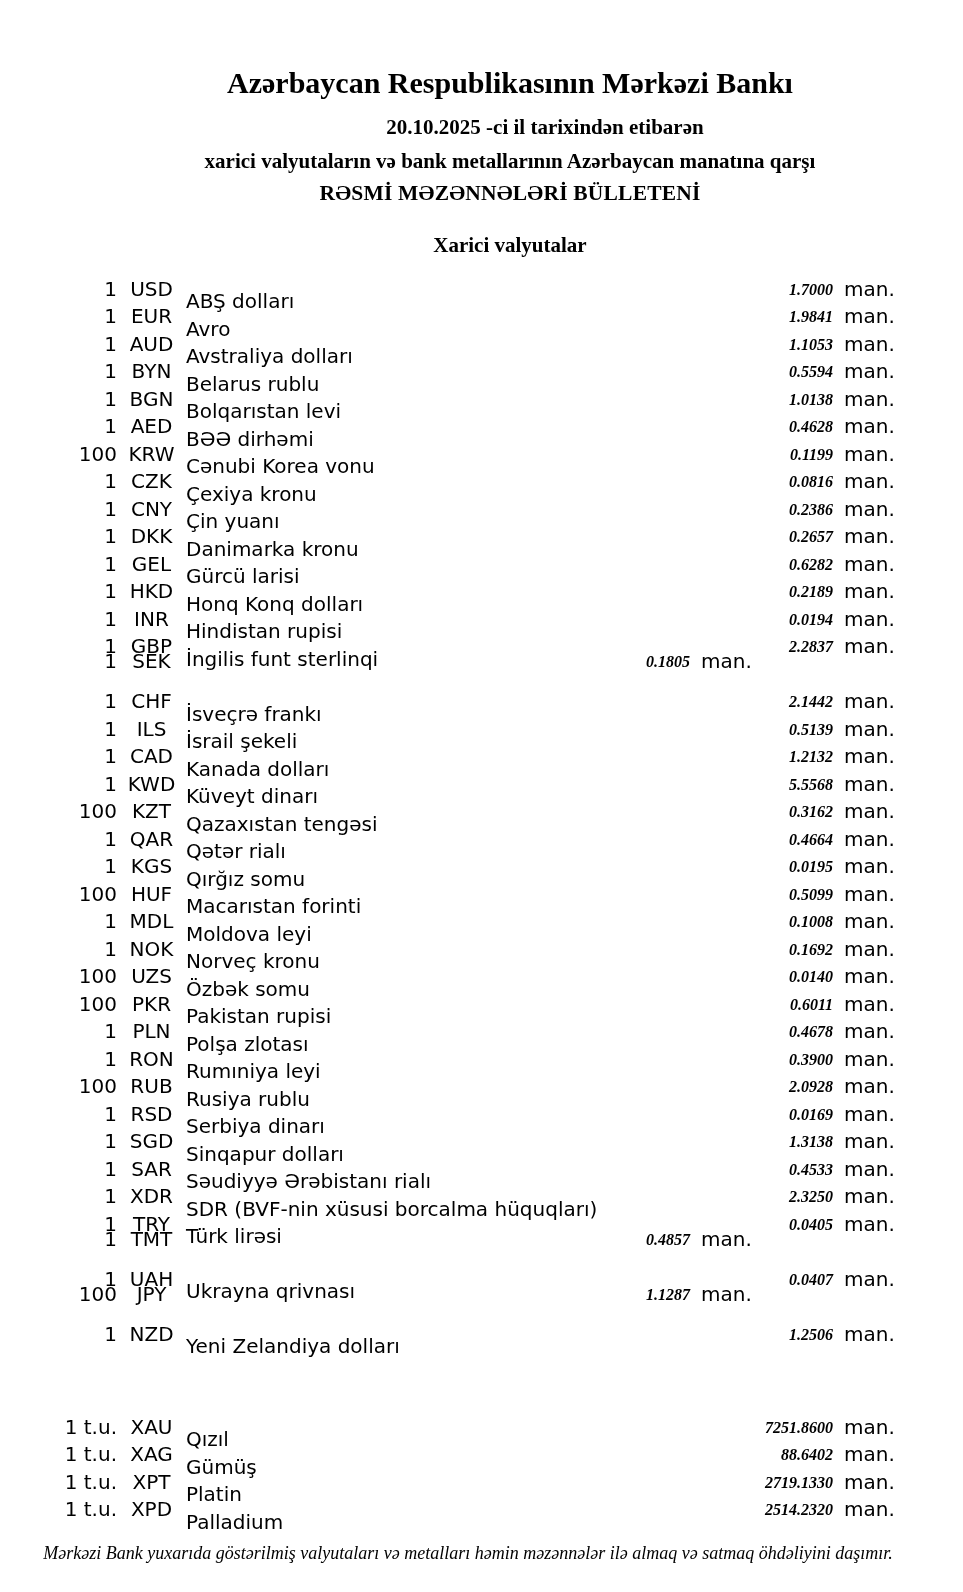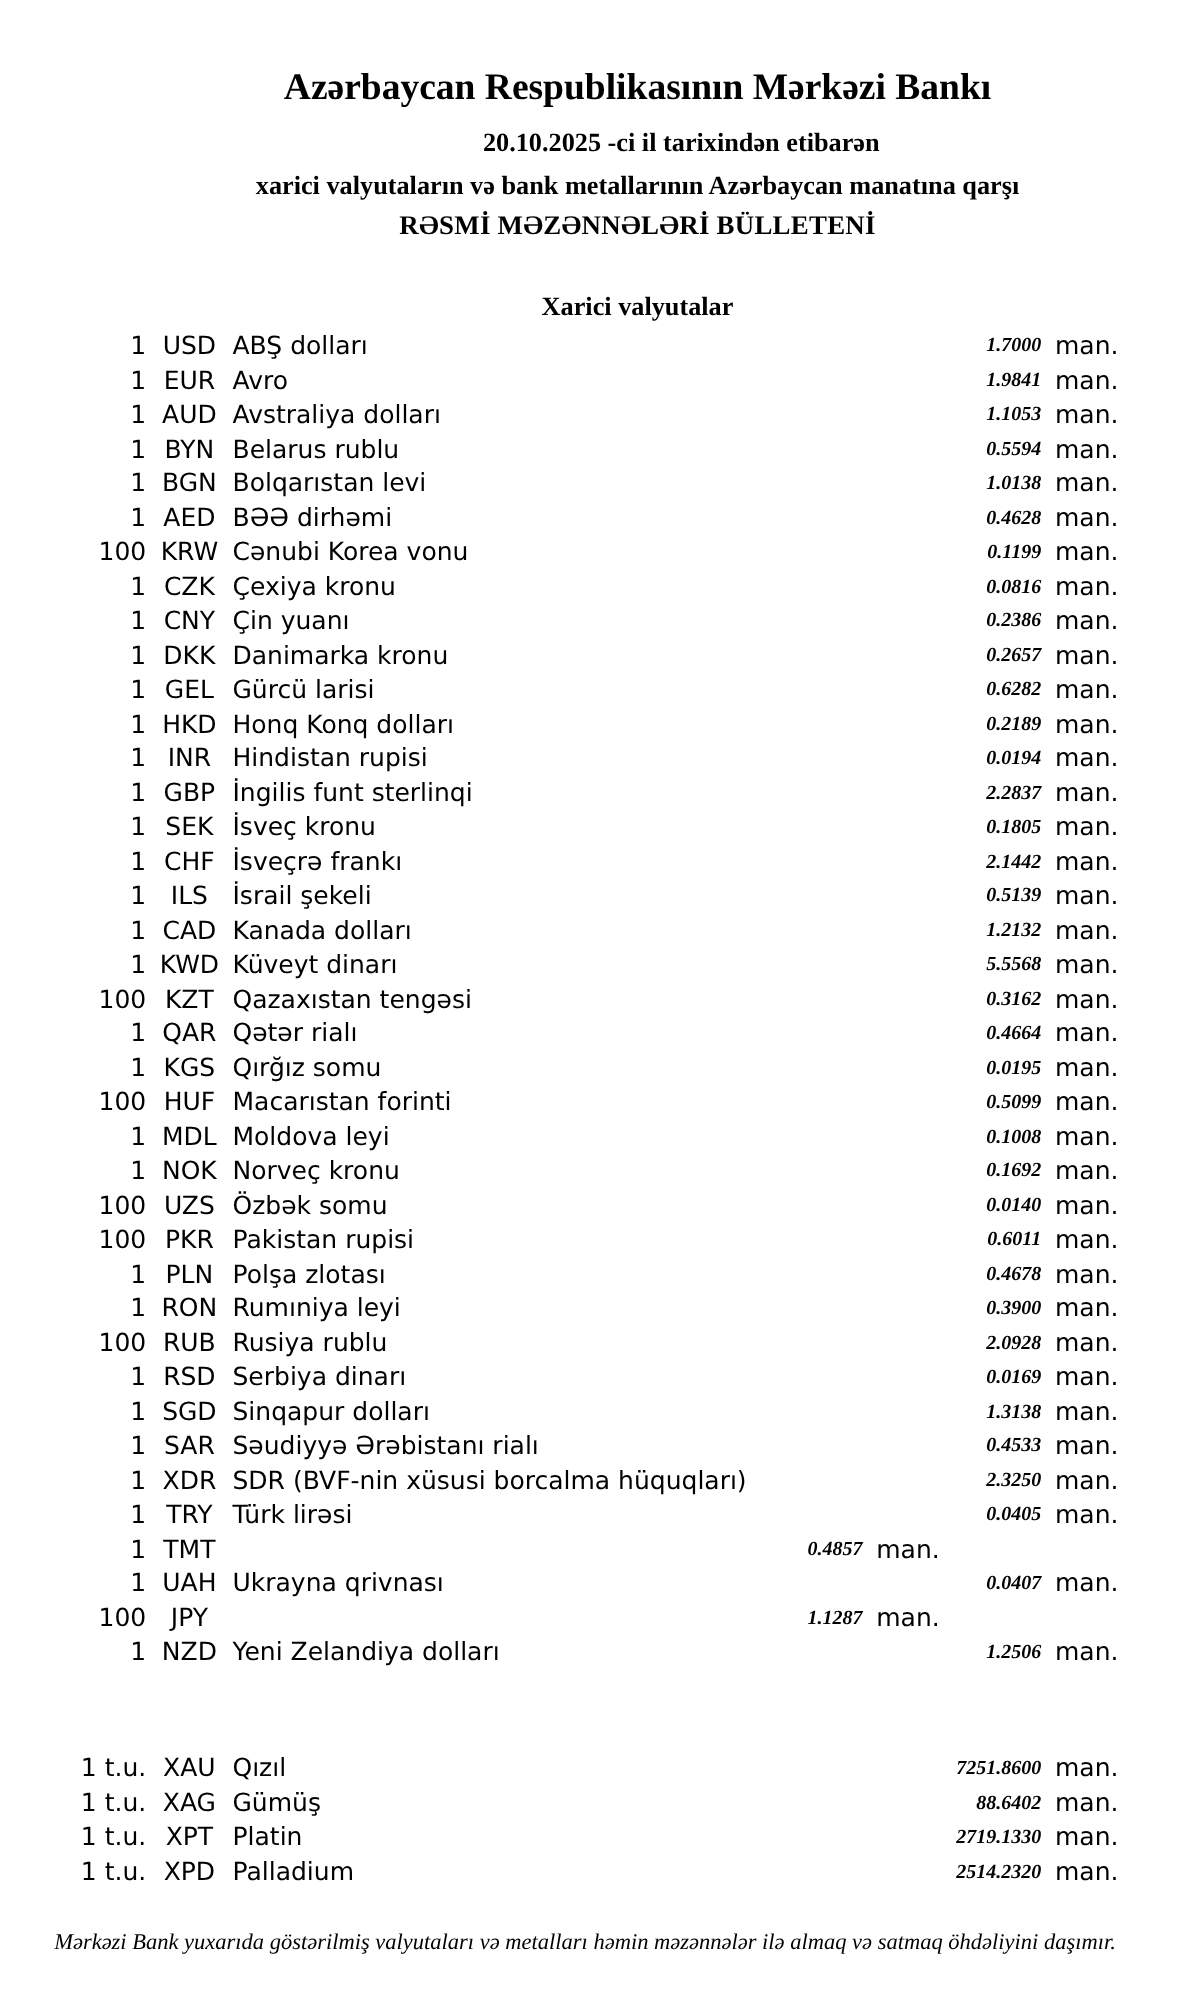--- a/index.html
+++ b/index.html
@@ -13,20 +13,21 @@
   }
   .page { position:absolute; inset:0; }
 
   
   .hline {
     position:absolute; left:57px; width:906px;
     text-align:center;
     font-family:"Liberation Serif", serif;
     font-weight:bold;
     white-space:nowrap;
+    margin-top:13px;
   }
   .title          { top:51px;  font-size:30px; line-height:38px; }
   .date-line      { top:101px; font-size:21px; line-height:26px; transform:translateX(35px); }
   .subtitle       { top:135px; font-size:21px; line-height:26px; }
   .bulletin-title { top:167px; font-size:21.5px; line-height:26px; letter-spacing:0.2px; }
 
   .section-heading {
     position:absolute; left:57px; width:906px;
     text-align:center;
     font-family:"Liberation Serif", serif;
@@ -43,21 +44,21 @@
 
   .rate-row {
     display:grid;
     grid-template-columns:117px 69px 504px 143px 130px;
     align-items:center;
     height:27.5px;
   }
   .cell { font-size:20px; line-height:27.5px; white-space:nowrap; }
   .cell-qty  { text-align:right; }
   .cell-code { text-align:center; }
-  .cell-name { text-align:left; }
+  .cell-name { text-align:left;margin-top:25px; }
   .cell-rate {
     text-align:right;
     font-family:"Liberation Serif", serif;
     font-style:italic; font-weight:bold;
     font-size:16px;
   }
   .cell-unit { text-align:left; padding-left:11px; }
 
   .footer-note {
     position:absolute; left:0; top:1540px; width:936px;
@@ -173,21 +174,20 @@
       <div class="rate-row">
         <div class="cell cell-qty">1</div>
         <div class="cell cell-code">GBP</div>
         <div class="cell cell-name">İngilis funt sterlinqi</div>
         <div class="cell cell-rate">2.2837</div>
         <div class="cell cell-unit">man.</div>
       </div>
       <div class="rate-row">
         <div class="cell cell-qty">1</div>
         <div class="cell cell-code">SEK</div>
-        <div class="cell cell-name">İsveç kronu</div>
         <div class="cell cell-rate">0.1805</div>
         <div class="cell cell-unit">man.</div>
       </div>
       <div class="rate-row">
         <div class="cell cell-qty">1</div>
         <div class="cell cell-code">CHF</div>
         <div class="cell cell-name">İsveçrə frankı</div>
         <div class="cell cell-rate">2.1442</div>
         <div class="cell cell-unit">man.</div>
       </div>

